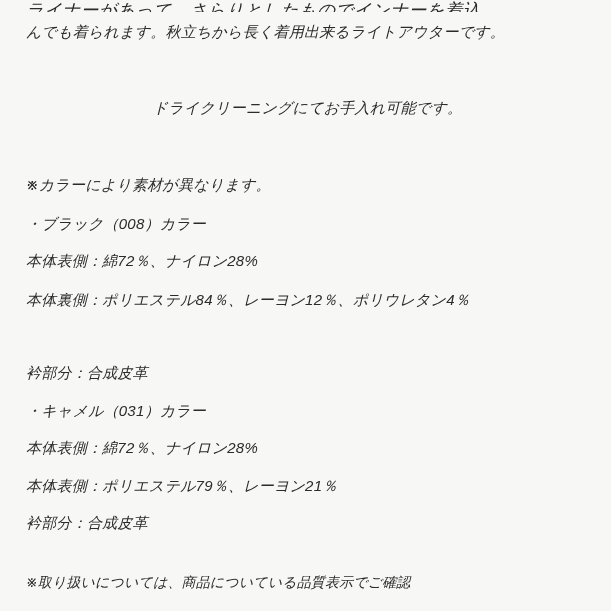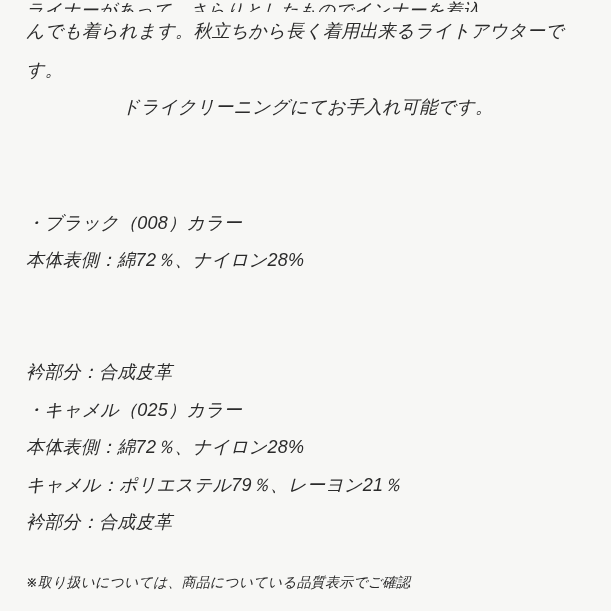--- a/index.html
+++ b/index.html
@@ -32,21 +32,21 @@
   .clipped-line {
     top: -10px;
     height: 22px;
     overflow: hidden;
     font-size: 17.5px;
     line-height: 40px;
     letter-spacing: 0.02em;
     color: #2b2b2b;
   }
   .para {
-    font-size: 18px;
+    font-size: 15px;
     line-height: 39px;
     letter-spacing: 0.015em;
     color: #2b2b2b;
     white-space: pre-wrap;
   }
   #p-intro { top: 12px; }
   #p-care { top: 88px; text-align: center; }
   #p-note-colors { top: 165px; }
   #p-black-head { top: 204px; }
   #p-black-out { top: 241px; }
@@ -71,31 +71,33 @@
 <body>
 
 <div class="page">
 
   <div class="text-block clipped-line">ライナーがあって、さらりとしたものでインナーを着込</div>
 
   <div class="text-block para" id="p-intro">んでも着られます。秋立ちから長く着用出来るライトアウターです。</div>
 
   <div class="text-block para" id="p-care">ドライクリーニングにてお手入れ可能です。</div>
 
+  <div class="text-block para" id="p-note-colors">※カラーにより素材が異なります。</div>
 
   <div class="text-block para" id="p-black-head">・ブラック（008）カラー</div>
 
   <div class="text-block para" id="p-black-out">本体表側：綿72％、ナイロン28%</div>
 
+  <div class="text-block para" id="p-black-in">本体裏側：ポリエステル84％、レーヨン12％、ポリウレタン4％</div>
 
   <div class="text-block para" id="p-black-collar">衿部分：合成皮革</div>
 
-  <div class="text-block para" id="p-camel-head">・キャメル（025）カラー</div>
+  <div class="text-block para" id="p-camel-head">・キャメル（031）カラー</div>
 
   <div class="text-block para" id="p-camel-out">本体表側：綿72％、ナイロン28%</div>
 
-  <div class="text-block para" id="p-camel-in">キャメル：ポリエステル79％、レーヨン21％</div>
+  <div class="text-block para" id="p-camel-in">本体表側：ポリエステル79％、レーヨン21％</div>
 
   <div class="text-block para" id="p-camel-collar">衿部分：合成皮革</div>
 
   <div class="text-block para footnote-clip" id="p-footnote">※取り扱いについては、商品についている品質表示でご確認</div>
 
 </div>
 
 </body></html>

